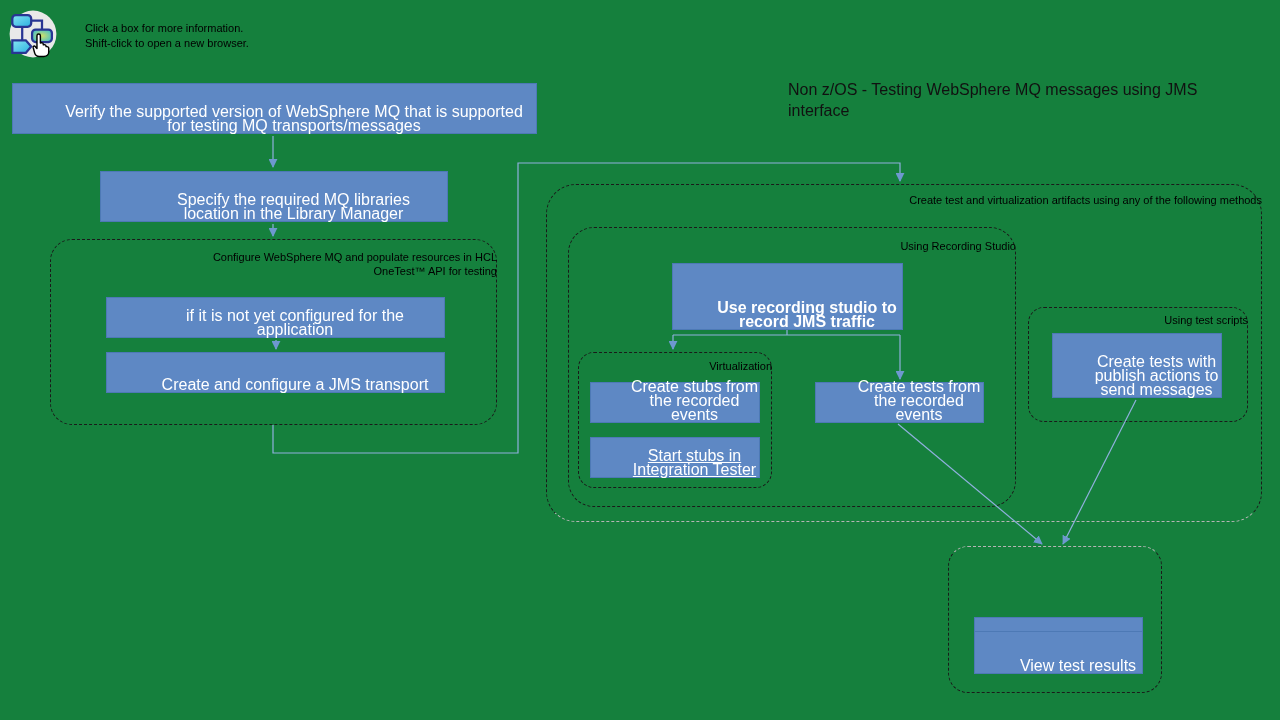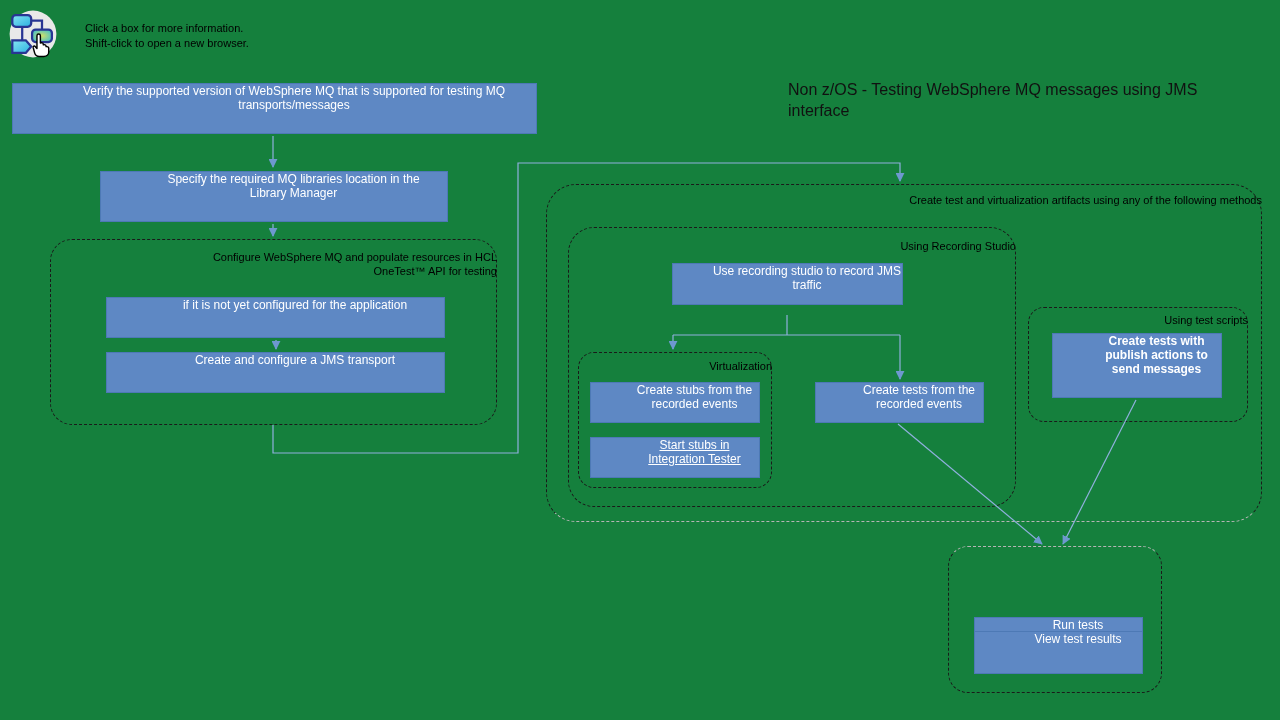--- a/index.html
+++ b/index.html
@@ -14,22 +14,22 @@
     font-family:"Liberation Sans", sans-serif;
   }
   
   .dashed{
     position:absolute;border:1px dashed var(--container_border);
     border-radius:22px;box-sizing:border-box;z-index:1;background:transparent;
   }
   
   .box{
     position:absolute;background:var(--box_fill);border:1px solid var(--box_border);
-    color:var(--box_text);font-size:12px;line-height:14px;
-    display:flex;align-items:flex-start;justify-content:center;text-align:center;
+    color:var(--box_text);font-size:16px;line-height:14px;
+    display:flex;align-items:flex-end;justify-content:center;text-align:center;
     box-sizing:border-box;z-index:3;cursor:pointer;padding-left:39px;
   }
   .box span{display:block;}
   .clabel{
     position:absolute;font-size:11px;line-height:14px;color:#000;
     text-align:right;z-index:2;
   }
   .clabel span{display:inline-block;}
   .conn-layer{position:absolute;left:0;top:0;z-index:2;pointer-events:none;}
   .conn{stroke:var(--connector,#90b0de);stroke-width:1.2;fill:none;}
@@ -131,38 +131,38 @@
   </div>
 
   <div class="box" style="left:106px;top:352px;width:339px;height:41px;">
     <span>Create and configure a JMS transport</span>
   </div>
 
   <div class="box" style="left:106px;top:297px;width:339px;height:41px;">
     <span>if it is not yet configured for the application</span>
   </div>
 
-  <div class="box" style="left:672px;top:263px;width:231px;height:42px;">
+  <div class="box" style="left:672px;top:263px;width:231px;height:67px;font-weight:bold;">
     <span style="width:200px;">Use recording studio to record JMS traffic</span>
   </div>
 
   <div class="box" style="left:590px;top:382px;width:170px;height:41px;">
     <span style="width:140px;">Create stubs from the recorded events</span>
   </div>
 
   <div class="box" style="left:590px;top:437px;width:170px;height:41px;">
     <span style="width:140px;text-decoration:underline;">Start stubs in Integration Tester</span>
   </div>
 
   <div class="box" style="left:815px;top:382px;width:169px;height:41px;">
     <span style="width:130px;">Create tests from the recorded events</span>
   </div>
 
   <div class="box" style="left:1052px;top:333px;width:170px;height:65px;">
-    <span style="width:150px;font-weight:bold;">Create tests with publish actions to send messages</span>
+    <span style="width:150px;">Create tests with publish actions to send messages</span>
   </div>
 
   <div class="box" style="left:974px;top:573px;width:169px;height:43px;margin-top:44px;">
     <span>Run tests</span>
   </div>
 
   <div class="box" style="left:974px;top:631px;width:169px;height:43px;">
     <span>View test results</span>
   </div>
 

